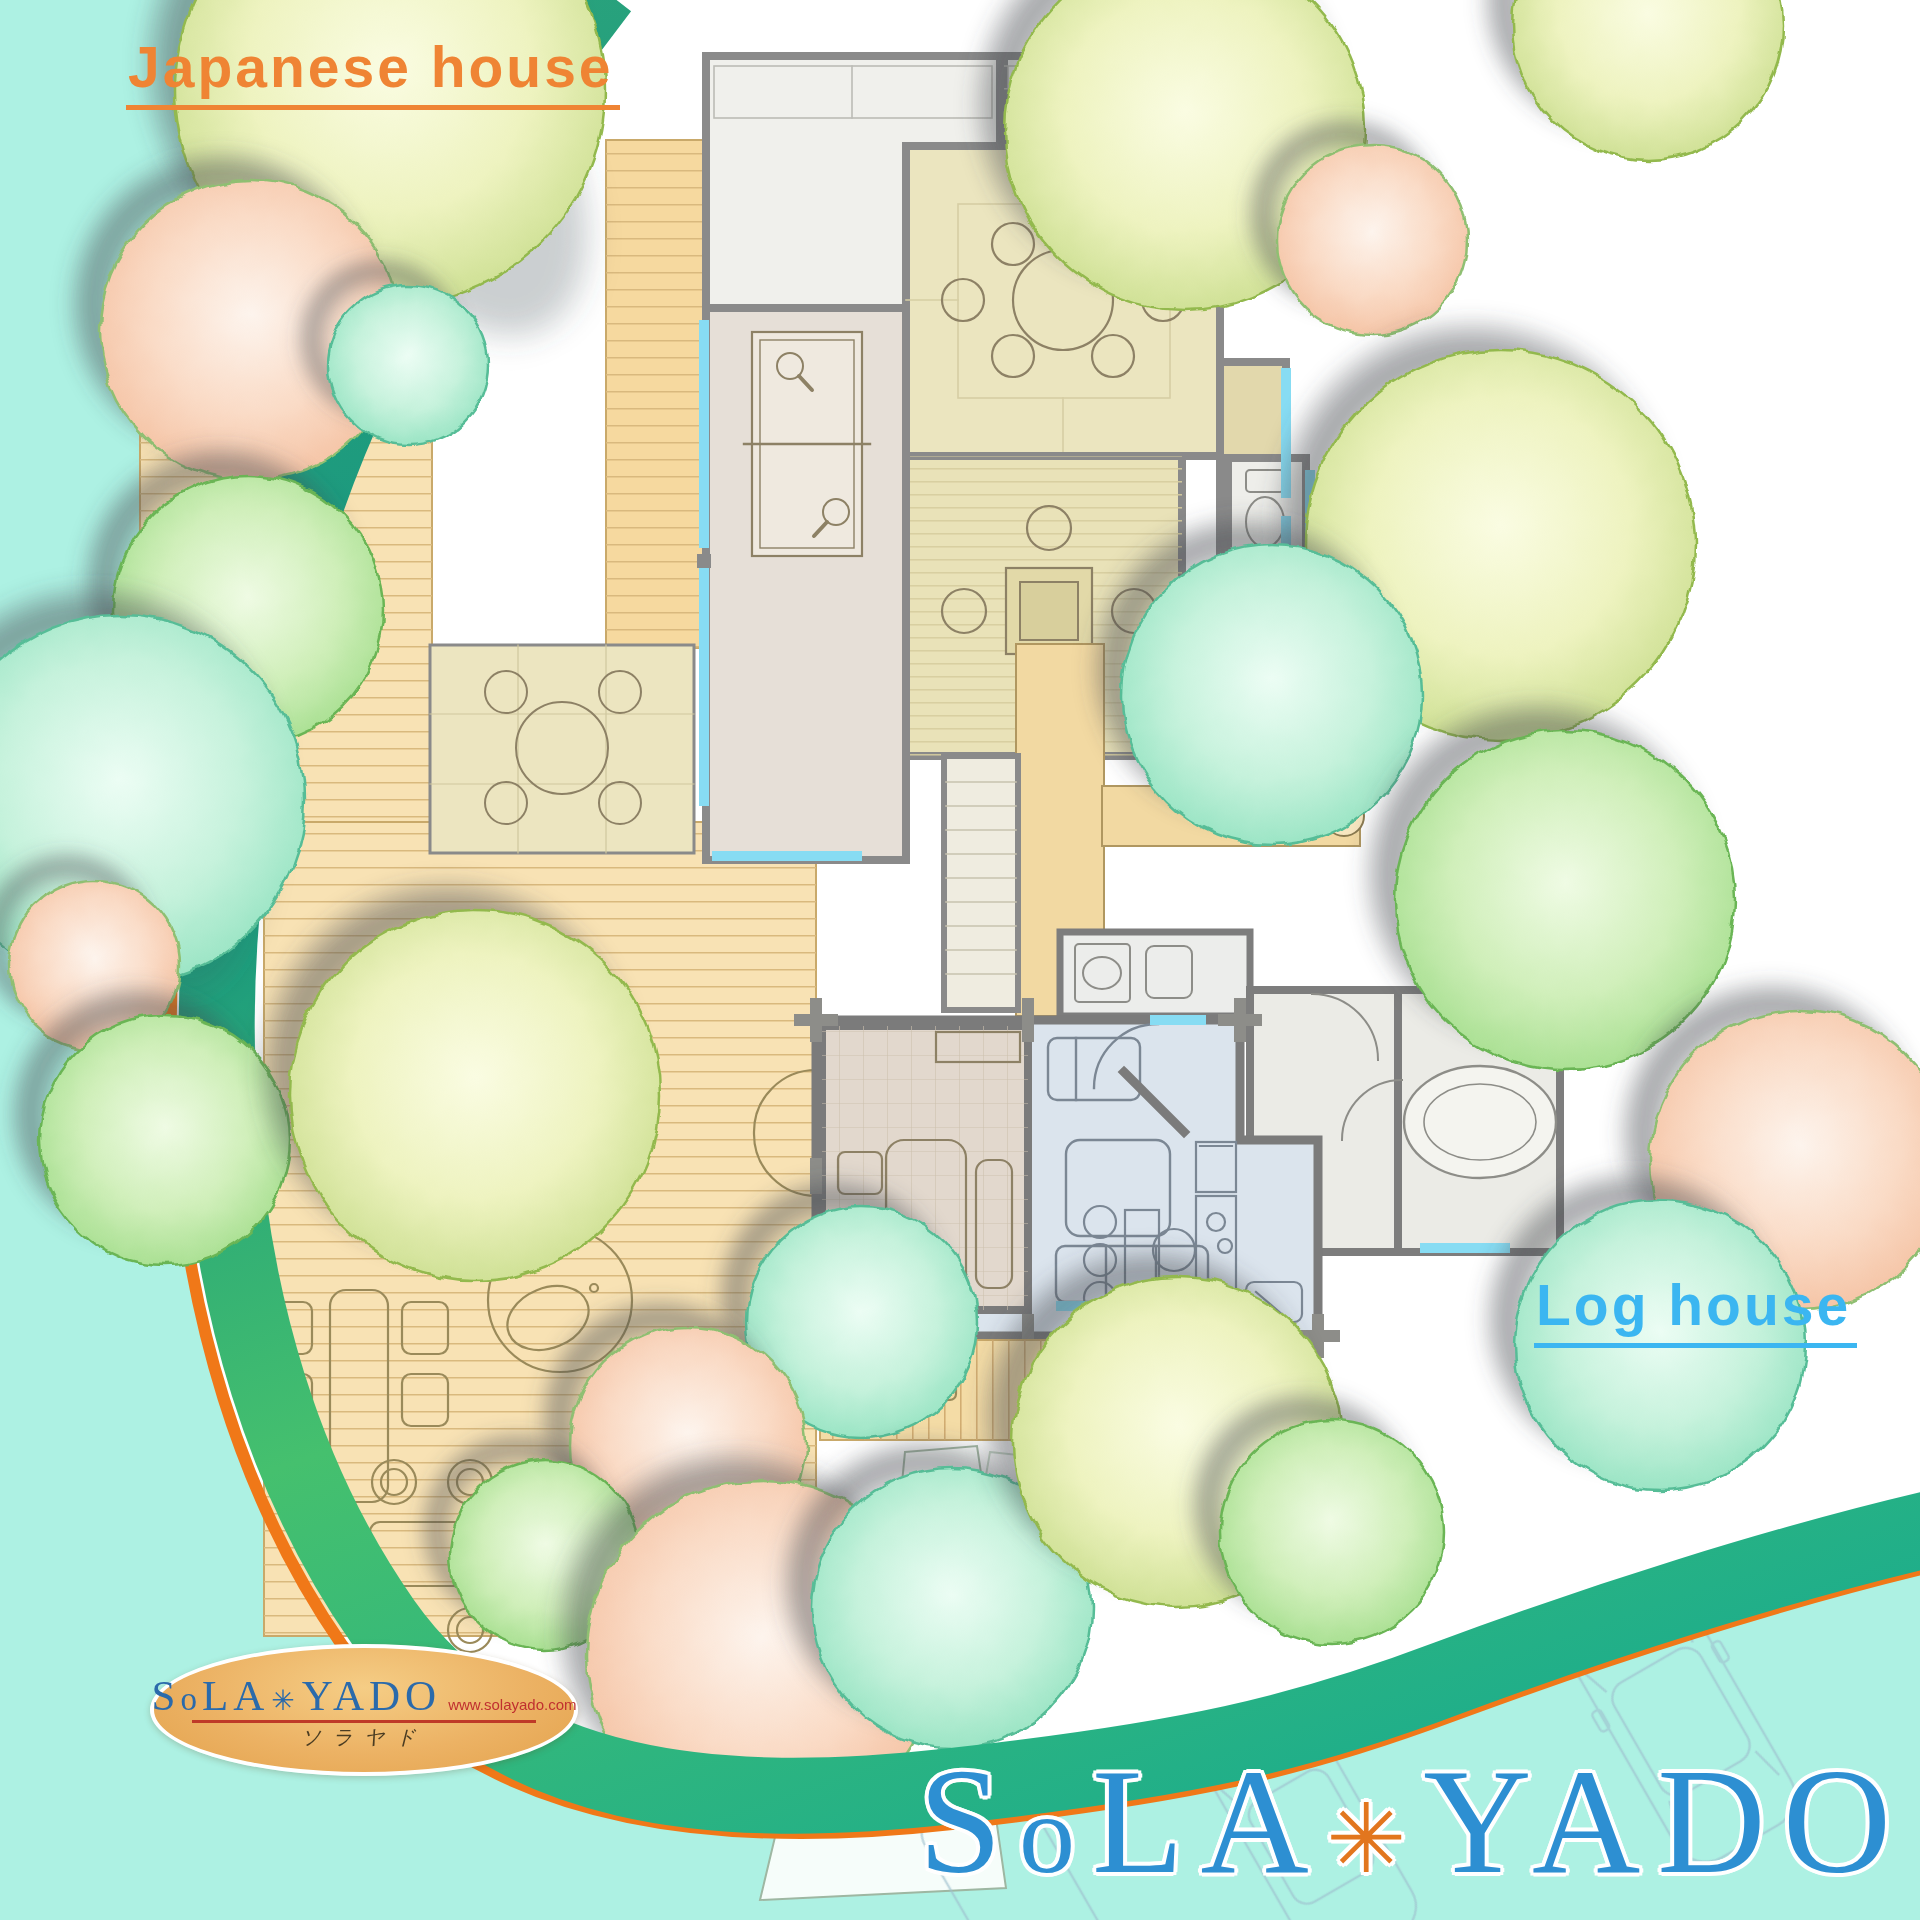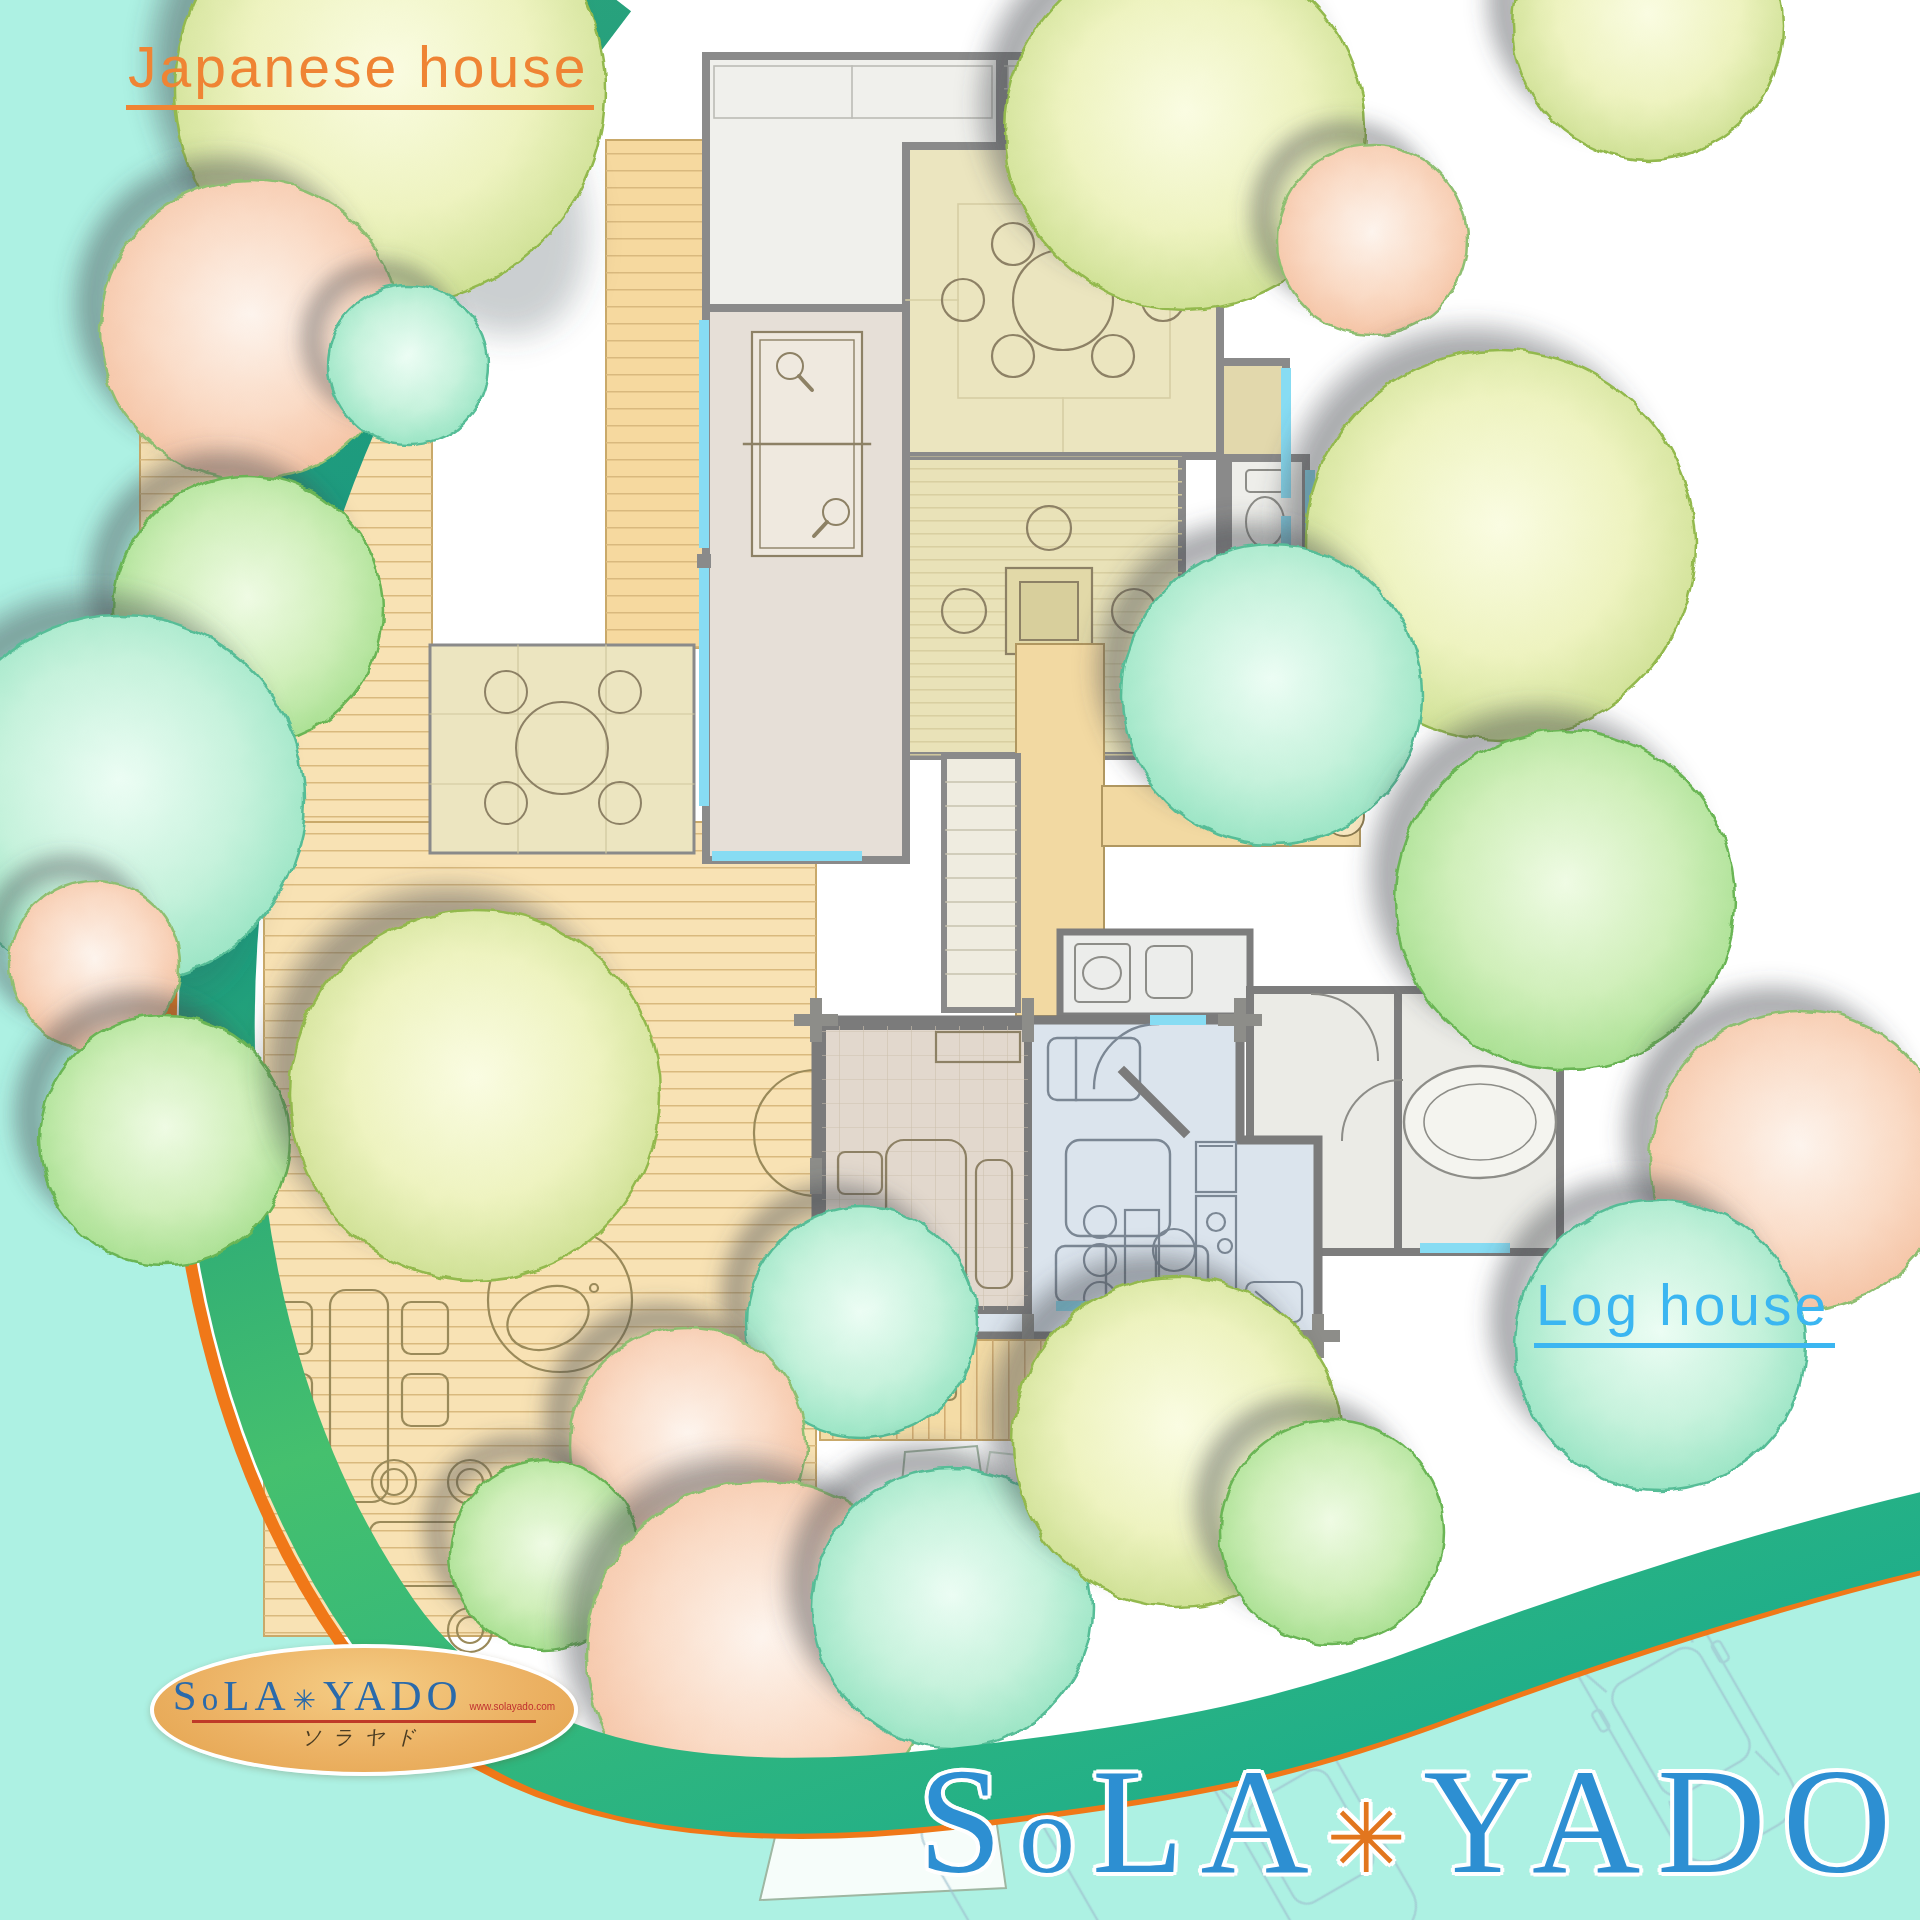--- a/index.html
+++ b/index.html
@@ -1,36 +1,36 @@
 <!DOCTYPE html>
 <html><head>
 <meta charset="utf-8">
 <style>
   html,body{margin:0;padding:0;background:#fff;}
   .stage{position:relative;width:1920px;height:1920px;overflow:hidden;background:#ffffff;
          font-family:"Liberation Sans",sans-serif;}
   .stage svg{position:absolute;left:0;top:0;}
-  .lbl{position:absolute;white-space:nowrap;letter-spacing:3px;font-weight:400;}
+  .lbl{position:absolute;white-space:nowrap;letter-spacing:3px;font-weight:700;}
   .lbl-japanese{left:126px;top:34px;font-size:57px;color:#ef8434;
      border-bottom:5px solid #ef8434;padding:0 6px 5px 2px;}
   .lbl-wood{left:160px;top:1364px;font-size:57px;color:#25e17d;
      border-bottom:5px solid #25e17d;padding:0 6px 5px 2px;}
   .lbl-log{left:1522px;top:1272px;font-size:57px;color:#3bb6f1;
      border-bottom:5px solid #3bb6f1;padding:0 6px 5px 2px;margin-left:12px;}
   .lbl-entrance{left:924px;top:1486px;font-size:55px;color:#c9c9c5;letter-spacing:5px;
      text-shadow:-2px -2px 0 rgba(255,255,255,.85),1px 1px 0 rgba(150,150,150,.25);}
   .logo{position:absolute;left:150px;top:1644px;width:420px;height:124px;border-radius:50%;
      background:radial-gradient(ellipse at 50% 32%,#f5cd85 0%,#ecb264 55%,#e3a24c 100%);
      border:4px solid #ffffff;display:flex;flex-direction:column;align-items:center;
      justify-content:center;box-shadow:0 2px 6px rgba(90,70,30,.25);}
   .logo-line1{display:flex;align-items:baseline;font-family:"Liberation Serif",serif;
      color:#2a6aab;letter-spacing:5px;line-height:1;}
   .logo-line1 .t1{font-size:43px;} .logo-line1 .t2{font-size:33px;}
   .logo-line1 .t3{font-size:28px;color:#2a6aab;padding:0 2px;}
-  .logo-url{font-size:10px;color:#c03030;letter-spacing:0;margin-left:7px;font-family:"Liberation Sans",sans-serif;}
+  .logo-url{font-size:15px;color:#c03030;letter-spacing:0;margin-left:7px;font-family:"Liberation Sans",sans-serif;}
   .logo-rule{width:82%;border-top:3px solid #bf3a28;margin:3px 0 4px 0;}
   .logo-kana{font-size:20px;color:#4a3c22;letter-spacing:11px;line-height:1;font-style:italic;}
   .bigtitle{position:absolute;right:12px;bottom:24px;display:flex;align-items:baseline;
      font-family:"Liberation Serif",serif;color:#2d8fd2;letter-spacing:17px;line-height:1;
      text-shadow:3px 3px 0 #fff,-3px -3px 0 #fff,3px -3px 0 #fff,-3px 3px 0 #fff,
                  0 4px 0 #fff,0 -4px 0 #fff,4px 0 0 #fff,-4px 0 0 #fff;}
   .bigtitle .b1{font-size:150px;} .bigtitle .b2{font-size:112px;}
   .bigtitle .bstar{font-size:96px;color:#e2761e;}
 </style>
 </head>

